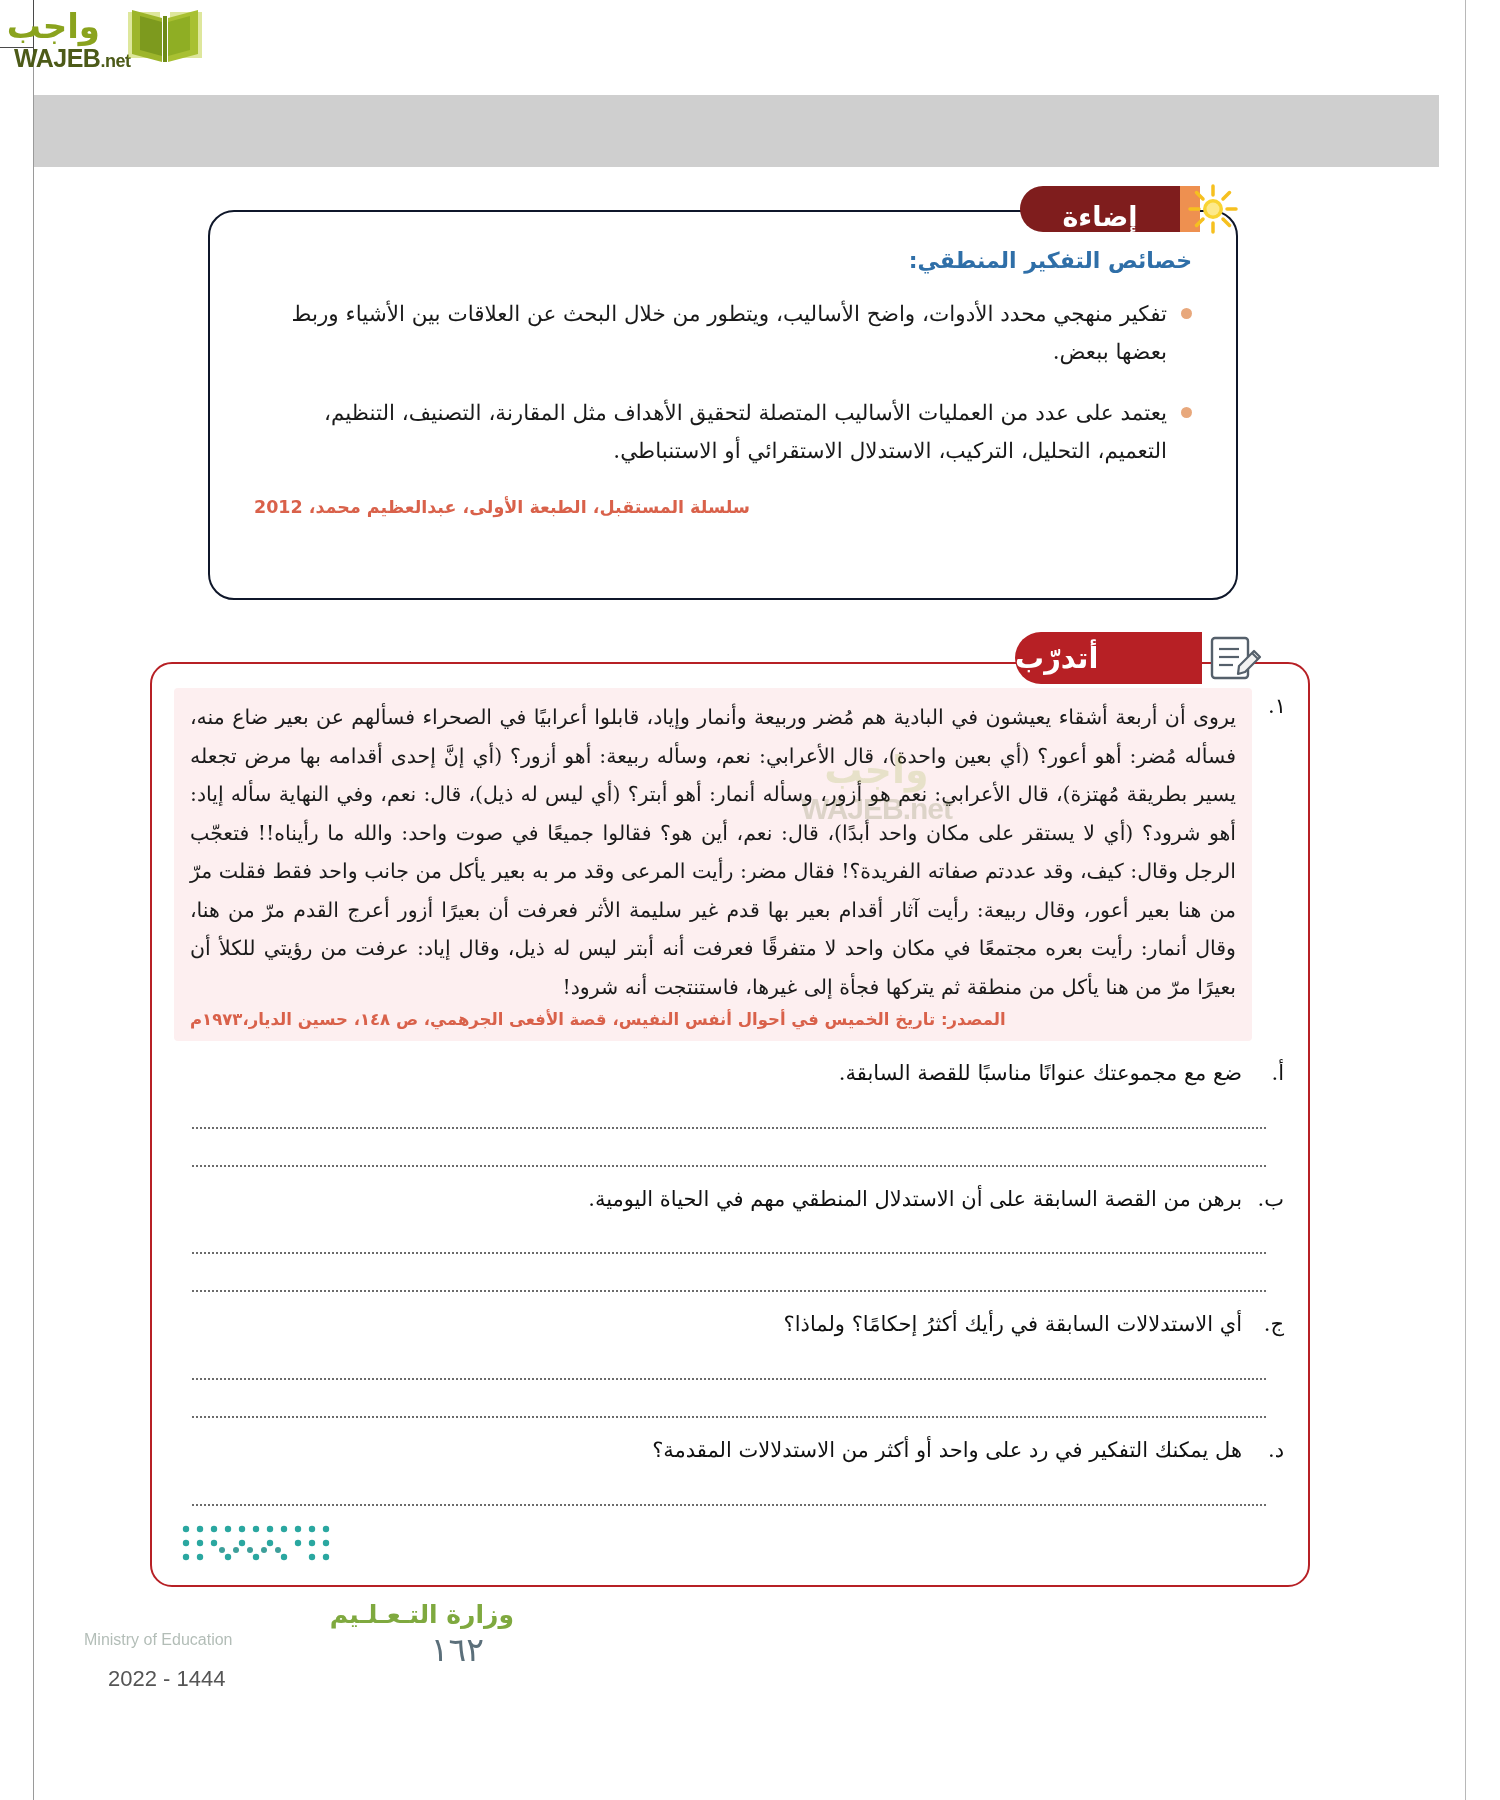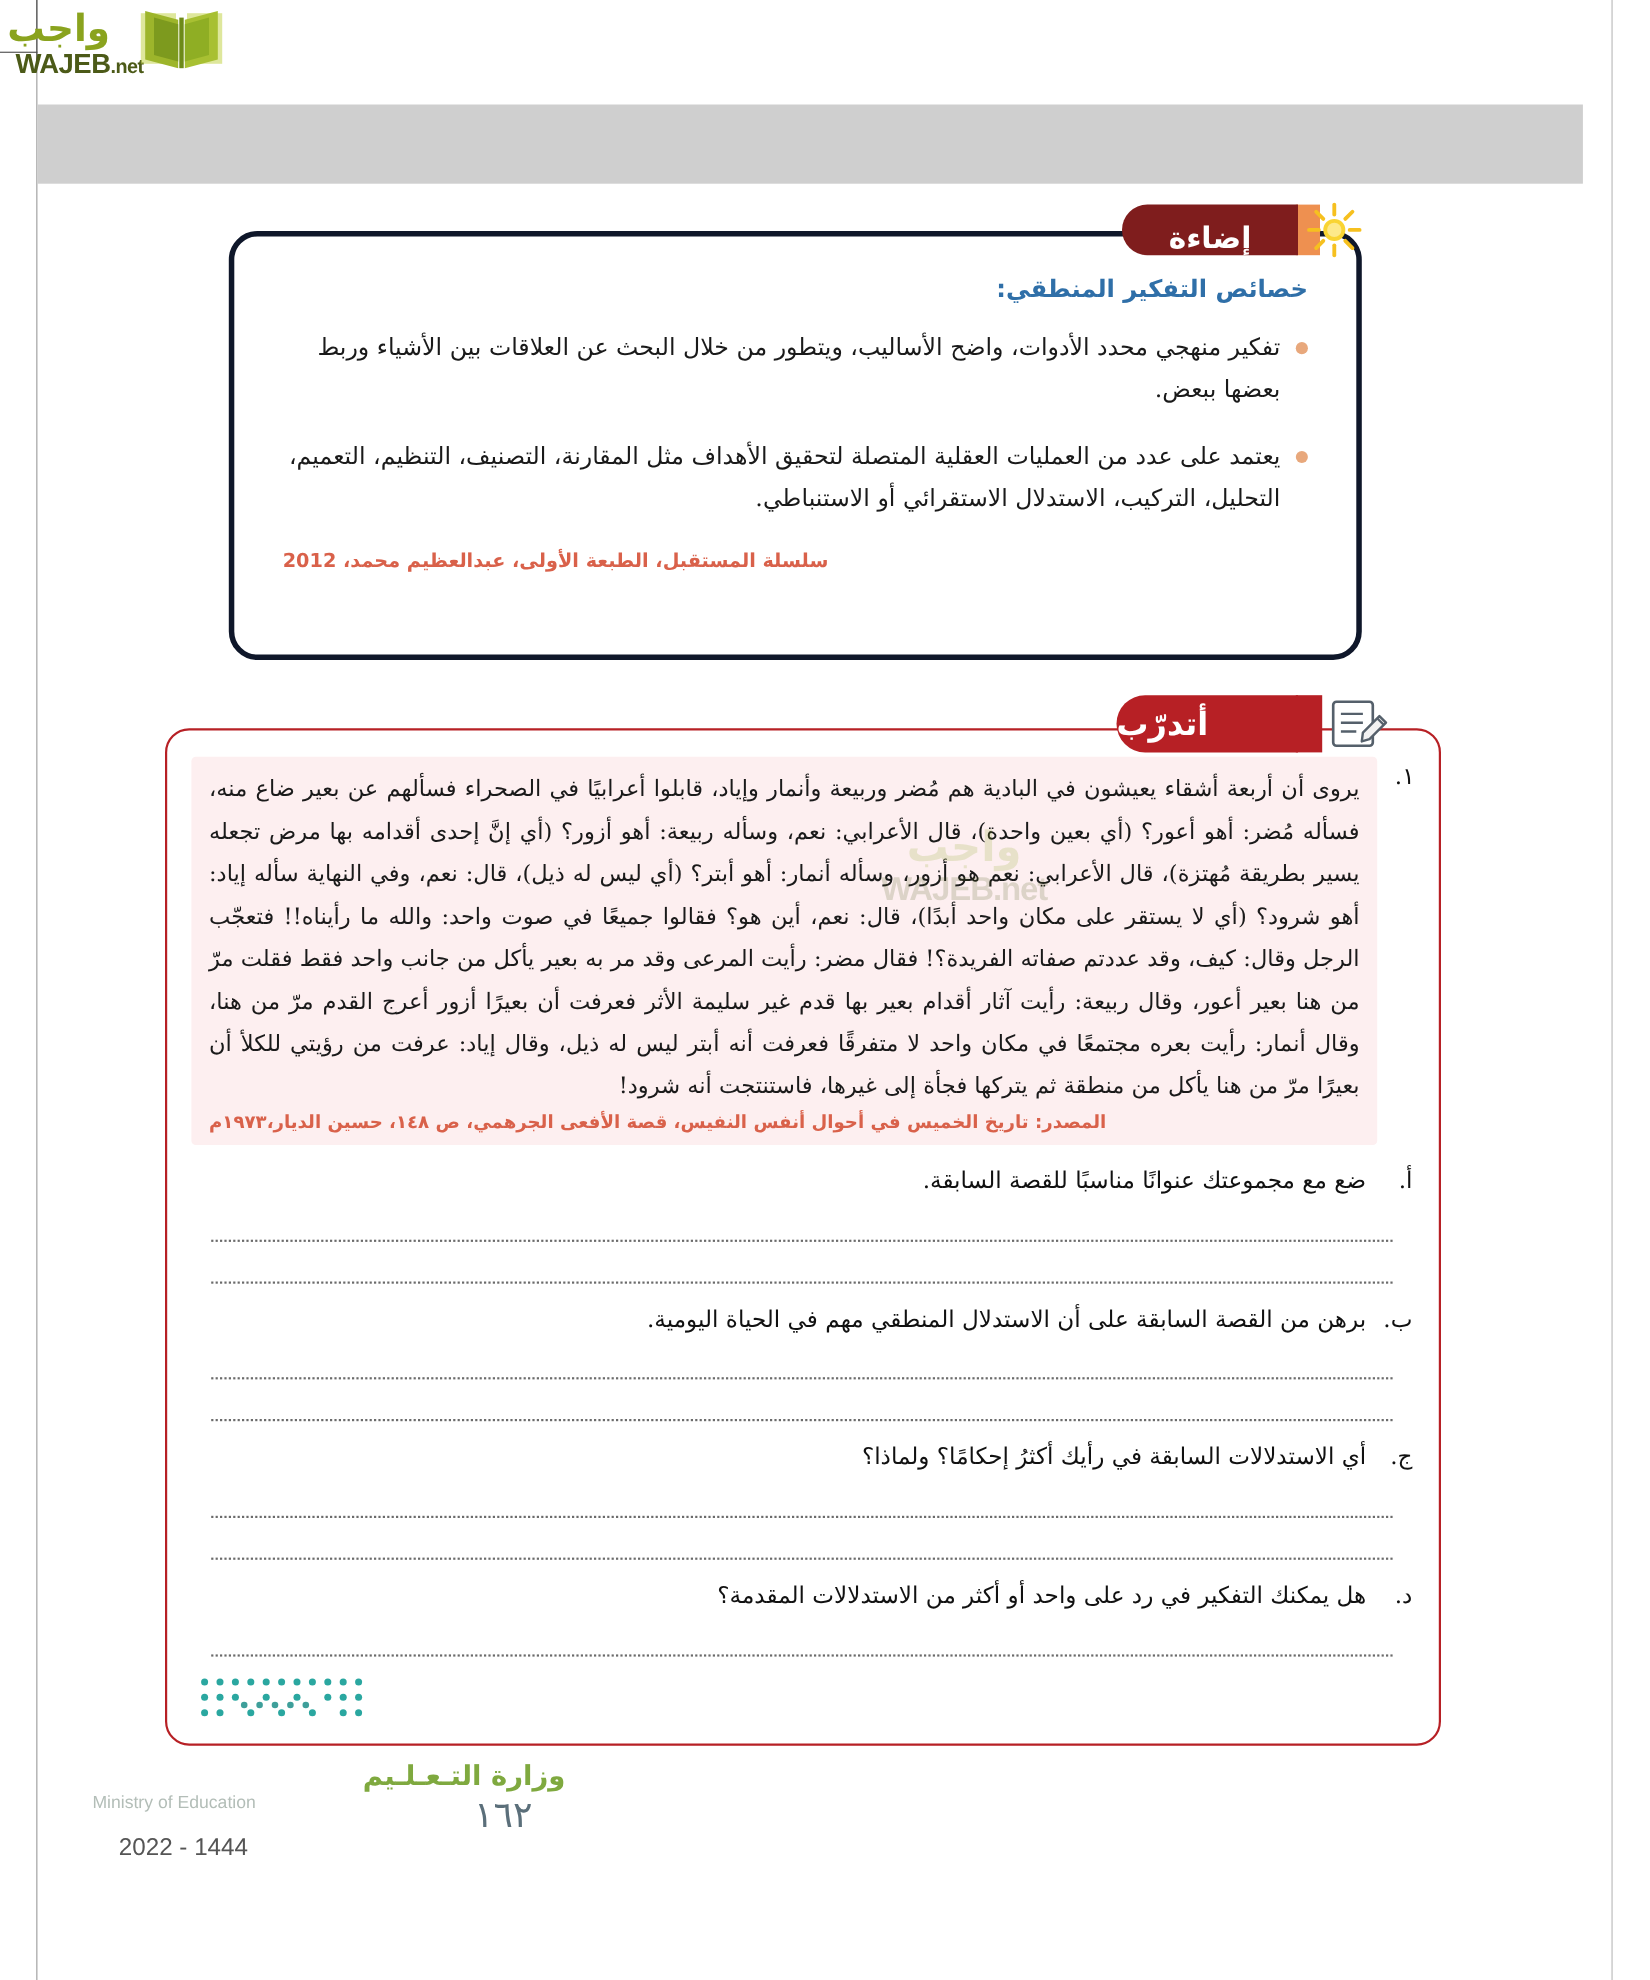--- a/index.html
+++ b/index.html
@@ -145,21 +145,21 @@
     height: 54px;
     z-index: 6;
   }
 
   .illum-box {
     position: absolute;
     left: 208px;
     top: 210px;
     width: 1030px;
     min-height: 390px;
-    border: 5px solid #0f172a;
+    border: 2px solid #0f172a;
     border-radius: 26px;
     background: #ffffff;
     padding: 36px 44px 24px 44px;
   }
 
   .illum-title {
     font-family: "DejaVu Sans", sans-serif;
     font-size: 22px;
     font-weight: bold;
     color: #2f6fa8;
@@ -465,21 +465,21 @@
   <div class="illum-box">
     <div class="illum-title">خصائص التفكير المنطقي:</div>
 
     <div class="bullet-list">
       <div class="bullet-row">
         <span class="bullet-dot"></span>
         <span class="bullet-text">تفكير منهجي محدد الأدوات، واضح الأساليب، ويتطور من خلال البحث عن العلاقات بين الأشياء وربط بعضها ببعض.</span>
       </div>
       <div class="bullet-row">
         <span class="bullet-dot"></span>
-        <span class="bullet-text">يعتمد على عدد من العمليات العقلية المتصلة لتحقيق الأهداف مثل المقارنة، التصنيف، التنظيم، التعميم، التحليل، التركيب، الاستدلال الاستقرائي أو الاستنباطي.</span>
+        <span class="bullet-text">يعتمد على عدد من العمليات الأساليب المتصلة لتحقيق الأهداف مثل المقارنة، التصنيف، التنظيم، التعميم، التحليل، التركيب، الاستدلال الاستقرائي أو الاستنباطي.</span>
       </div>
     </div>
 
     <div class="illum-source">
       <div>سلسلة المستقبل، الطبعة الأولى، عبدالعظيم محمد، 2012</div>
     </div>
   </div>
 
   <div class="practice-badge-tail"></div>
   <div class="practice-badge">

